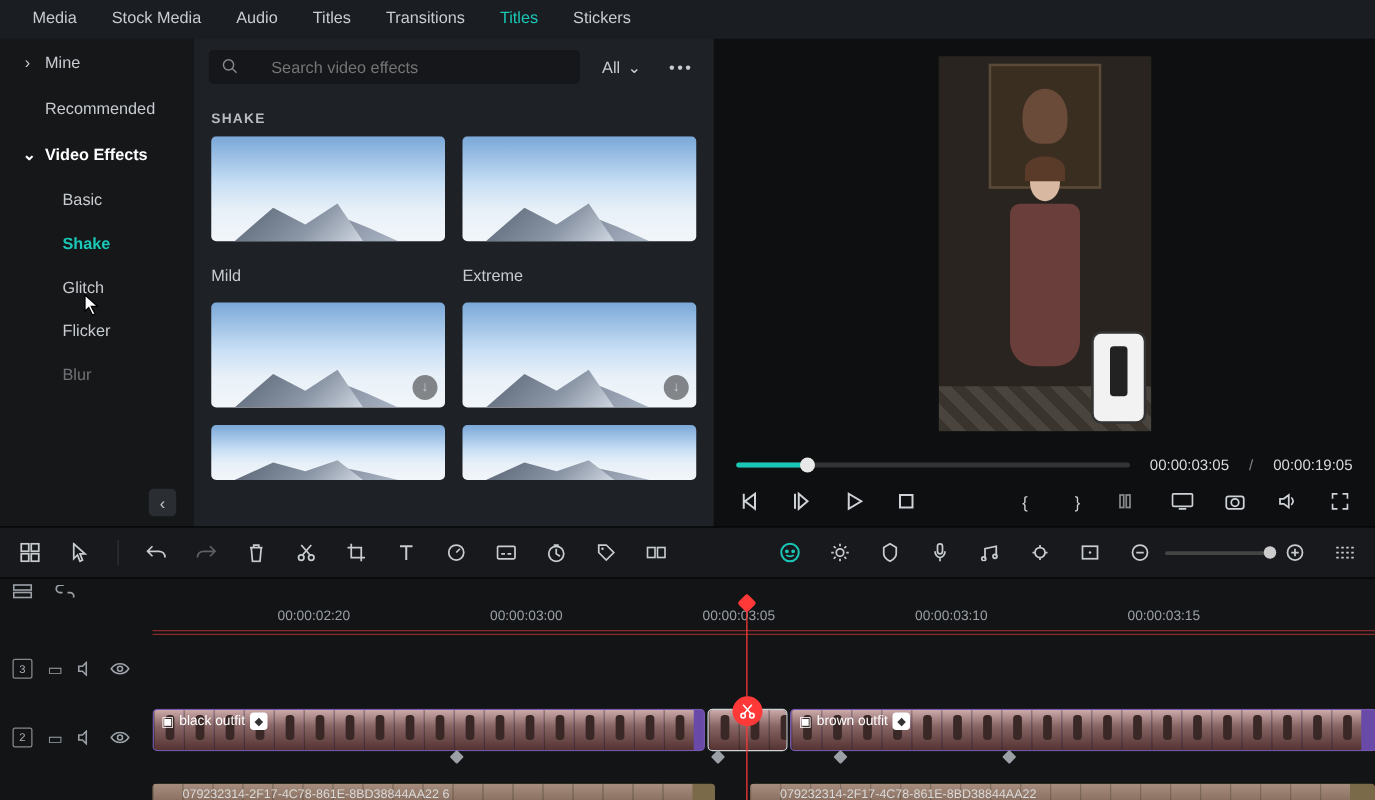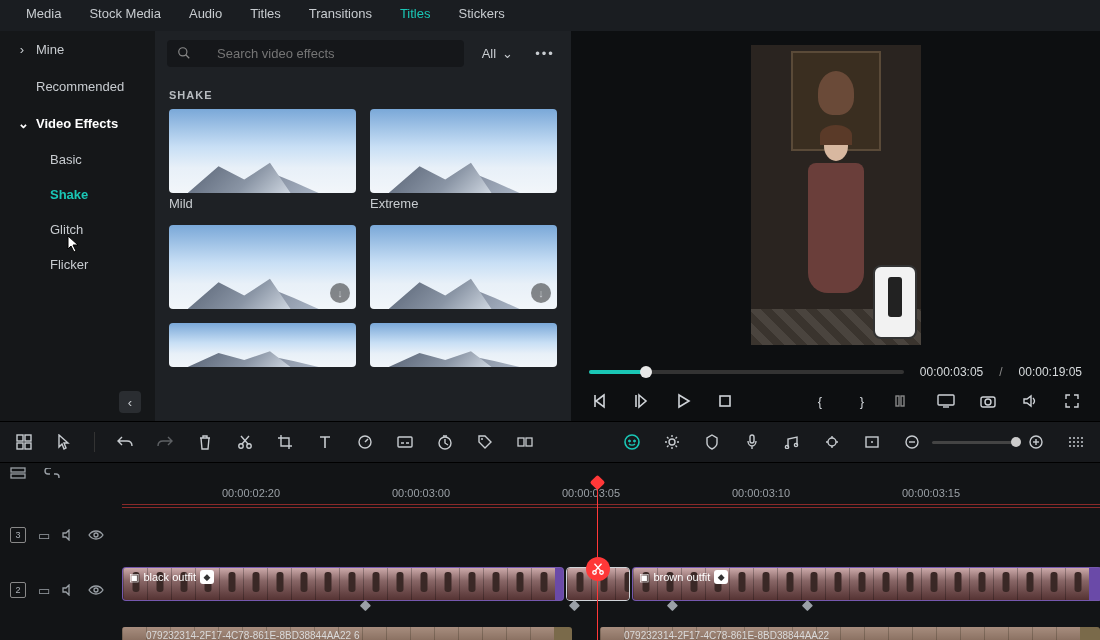--- a/index.html
+++ b/index.html
@@ -21,21 +21,21 @@
   .search-box input { background:transparent; border:0; outline:0; color:#c8ccd0; flex:1; font-size:13px; }
   .dropdown { display:flex; align-items:center; gap:6px; padding:4px 8px; border-radius:4px; cursor:pointer; }
   .more-btn { width:28px; height:28px; display:flex; align-items:center; justify-content:center; cursor:pointer; letter-spacing:2px; }
   .section-title { font-size:11px; font-weight:700; letter-spacing:1px; color:#b8bcc0; padding: 14px 14px 8px; }
   .grid { display:grid; grid-template-columns: 1fr 1fr; gap: 14px 14px; padding: 0 14px 10px; overflow-y:auto; }
   .effect-card { cursor:pointer; }
   .thumb { width:100%; height:84px; border-radius:4px; background: linear-gradient(180deg, #7aa8d8 0%, #c8dff5 45%, #e8f0f8 70%, #f2f6fa 100%); position:relative; overflow:hidden; }
   .thumb::after { content:""; position:absolute; left:10%; bottom:0; width:55%; height:40%; background: linear-gradient(135deg, #556072 0%, #8a95a5 60%, #d0d8e2 100%); clip-path: polygon(0 100%, 30% 20%, 55% 60%, 80% 10%, 100% 100%);}
   .thumb::before { content:""; position:absolute; right:20%; bottom:0; width:45%; height:30%; background: linear-gradient(135deg, #6a7385, #aab5c5); clip-path: polygon(0 100%, 40% 15%, 70% 55%, 100% 100%);}
   .dl-badge { position:absolute; right:6px; bottom:6px; width:20px; height:20px; border-radius:50%; background:rgba(0,0,0,.45); display:flex; align-items:center; justify-content:center; font-size:11px; }
-  .effect-label { padding-top:3px; color:#c8ccd0; }
+  .effect-label { padding-top:20px; color:#c8ccd0; }
   .preview { flex:1; background:#0d0f11; display:flex; flex-direction:column; }
   .preview-video { flex:1; display:flex; align-items:center; justify-content:center; position:relative; }
   .portrait { width:170px; height:300px; background:#2a2420; position:relative; overflow:hidden; }
   .portrait .painting { position:absolute; top:6px; left:50%; transform:translateX(-50%); width:90px; height:100px; background:#3a2e20; border:2px solid #5a4a38; }
   .portrait .painting::after { content:""; position:absolute; left:50%; top:18px; transform:translateX(-50%); width:36px; height:44px; border-radius:50% 50% 40% 40%; background:#6a4a38; }
   .portrait .person { position:absolute; left:50%; top:86px; transform:translateX(-50%); width:60px; height:180px; }
   .portrait .person .head { width:24px; height:30px; border-radius:50%; background:#d8b8a0; margin:0 auto; position:relative;}
   .portrait .person .head::after{content:""; position:absolute; top:-6px; left:-4px; width:32px; height:20px; border-radius:50% 50% 0 0; background:#5a3a28;}
   .portrait .person .body { width:56px; height:130px; margin:2px auto 0; background:#6a3e3a; border-radius:8px 8px 20px 20px; }
   .portrait .phone { position:absolute; right:4px; bottom:6px; width:44px; height:74px; border-radius:8px; background:#f2f2f2; border:2px solid #333; }
@@ -114,20 +114,21 @@
       <span>Recommended</span>
     </div>
     <div class="sidebar-item bold">
       <span class="chev">⌄</span>
       <span>Video Effects</span>
     </div>
     <div class="sidebar-sub">Basic</div>
     <div class="sidebar-sub active">Shake</div>
     <div class="sidebar-sub">Glitch</div>
     <div class="sidebar-sub">Flicker</div>
+    <div class="sidebar-sub" style="opacity:.5">Blur</div>
     <div class="sidebar-collapse">‹</div>
 
     <svg class="cursor" width="14" height="18" viewBox="0 0 14 18">
         <path d="M1 1 L1 14 L4 11 L7 17 L9 16 L6 10 L11 10 Z" fill="#fff" stroke="#000" stroke-width="1"></path>
       </svg>
   </div>
 
   <div class="browser">
     <div class="search-row">
       <div class="search-box">

